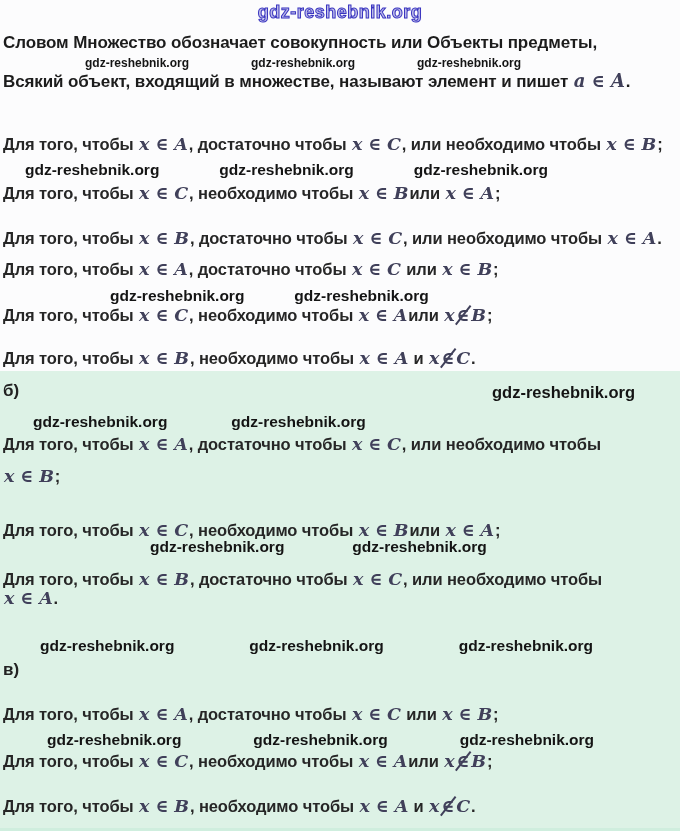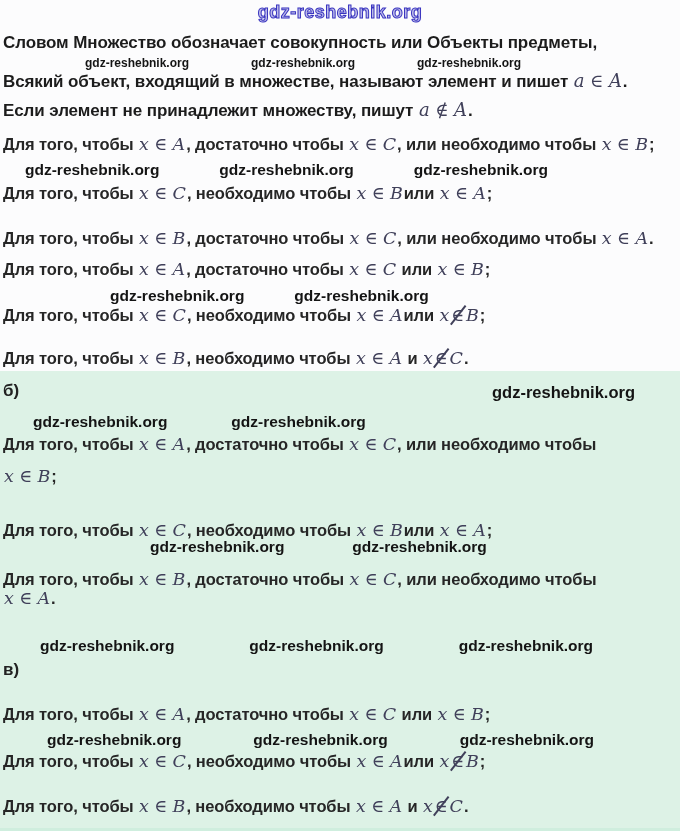--- a/index.html
+++ b/index.html
@@ -28,21 +28,21 @@
     color:transparent;-webkit-text-stroke:1px var(--watermark-blue);
     text-shadow:0 0 1px rgba(58,53,192,.35);
   }
 
   
   .line{font-size:16.5px;font-weight:600;letter-spacing:-0.1px;}
   .intro{font-size:17px;font-weight:700;color:#1c1c1c;}
   .txt{font-family:"Liberation Sans",sans-serif;}
   .math{
     font-family:"DejaVu Serif",serif;font-style:italic;
-    font-size:1.06em;color:var(--math);font-weight:400;padding:0 1px;
+    font-size:1.06em;color:var(--math);font-weight:700;padding:0 1px;
   }
   .notin{position:relative;display:inline-block;}
   .notin::after{
     content:"";position:absolute;left:50%;top:-10%;height:120%;width:1.5px;
     background:currentColor;transform:translateX(-50%) rotate(38deg);
   }
 
   
   .wm-row{display:flex;}
   .wm{font-weight:600;color:var(--wm-black);font-size:15.5px;}
@@ -92,21 +92,20 @@
 
   <div class="row line intro p-l1"><span class="txt">Словом Множество обозначает совокупность или Объекты предметы,</span></div>
 
   <div class="row wm-row wm-small p-wm1">
     <span class="wm">gdz-reshebnik.org</span>
     <span class="wm">gdz-reshebnik.org</span>
     <span class="wm">gdz-reshebnik.org</span>
   </div>
 
   <div class="row line intro p-l2"><span class="txt">Всякий объект, входящий в множестве, называют элемент и пишет </span><span class="math">a ∈ A</span><span class="txt">.</span></div>
-  <div class="row line intro p-l3"><span class="txt">Если элемент не принадлежит множеству, пишут </span><span class="math">a ∉ A</span><span class="txt">.</span></div>
 
   <div class="row line p-l4"><span class="txt">Для того, чтобы </span><span class="math">x ∈ A</span><span class="txt">, достаточно чтобы </span><span class="math">x ∈ C</span><span class="txt">, или необходимо чтобы </span><span class="math">x ∈ B</span><span class="txt">;</span></div>
 
   <div class="row wm-row p-wm2">
     <span class="wm">gdz-reshebnik.org</span>
     <span class="wm">gdz-reshebnik.org</span>
     <span class="wm">gdz-reshebnik.org</span>
   </div>
 
   <div class="row line p-l5"><span class="txt">Для того, чтобы </span><span class="math">x ∈ C</span><span class="txt">, необходимо чтобы </span><span class="math">x ∈ B</span><span class="txt">или </span><span class="math">x ∈ A</span><span class="txt">;</span></div>

